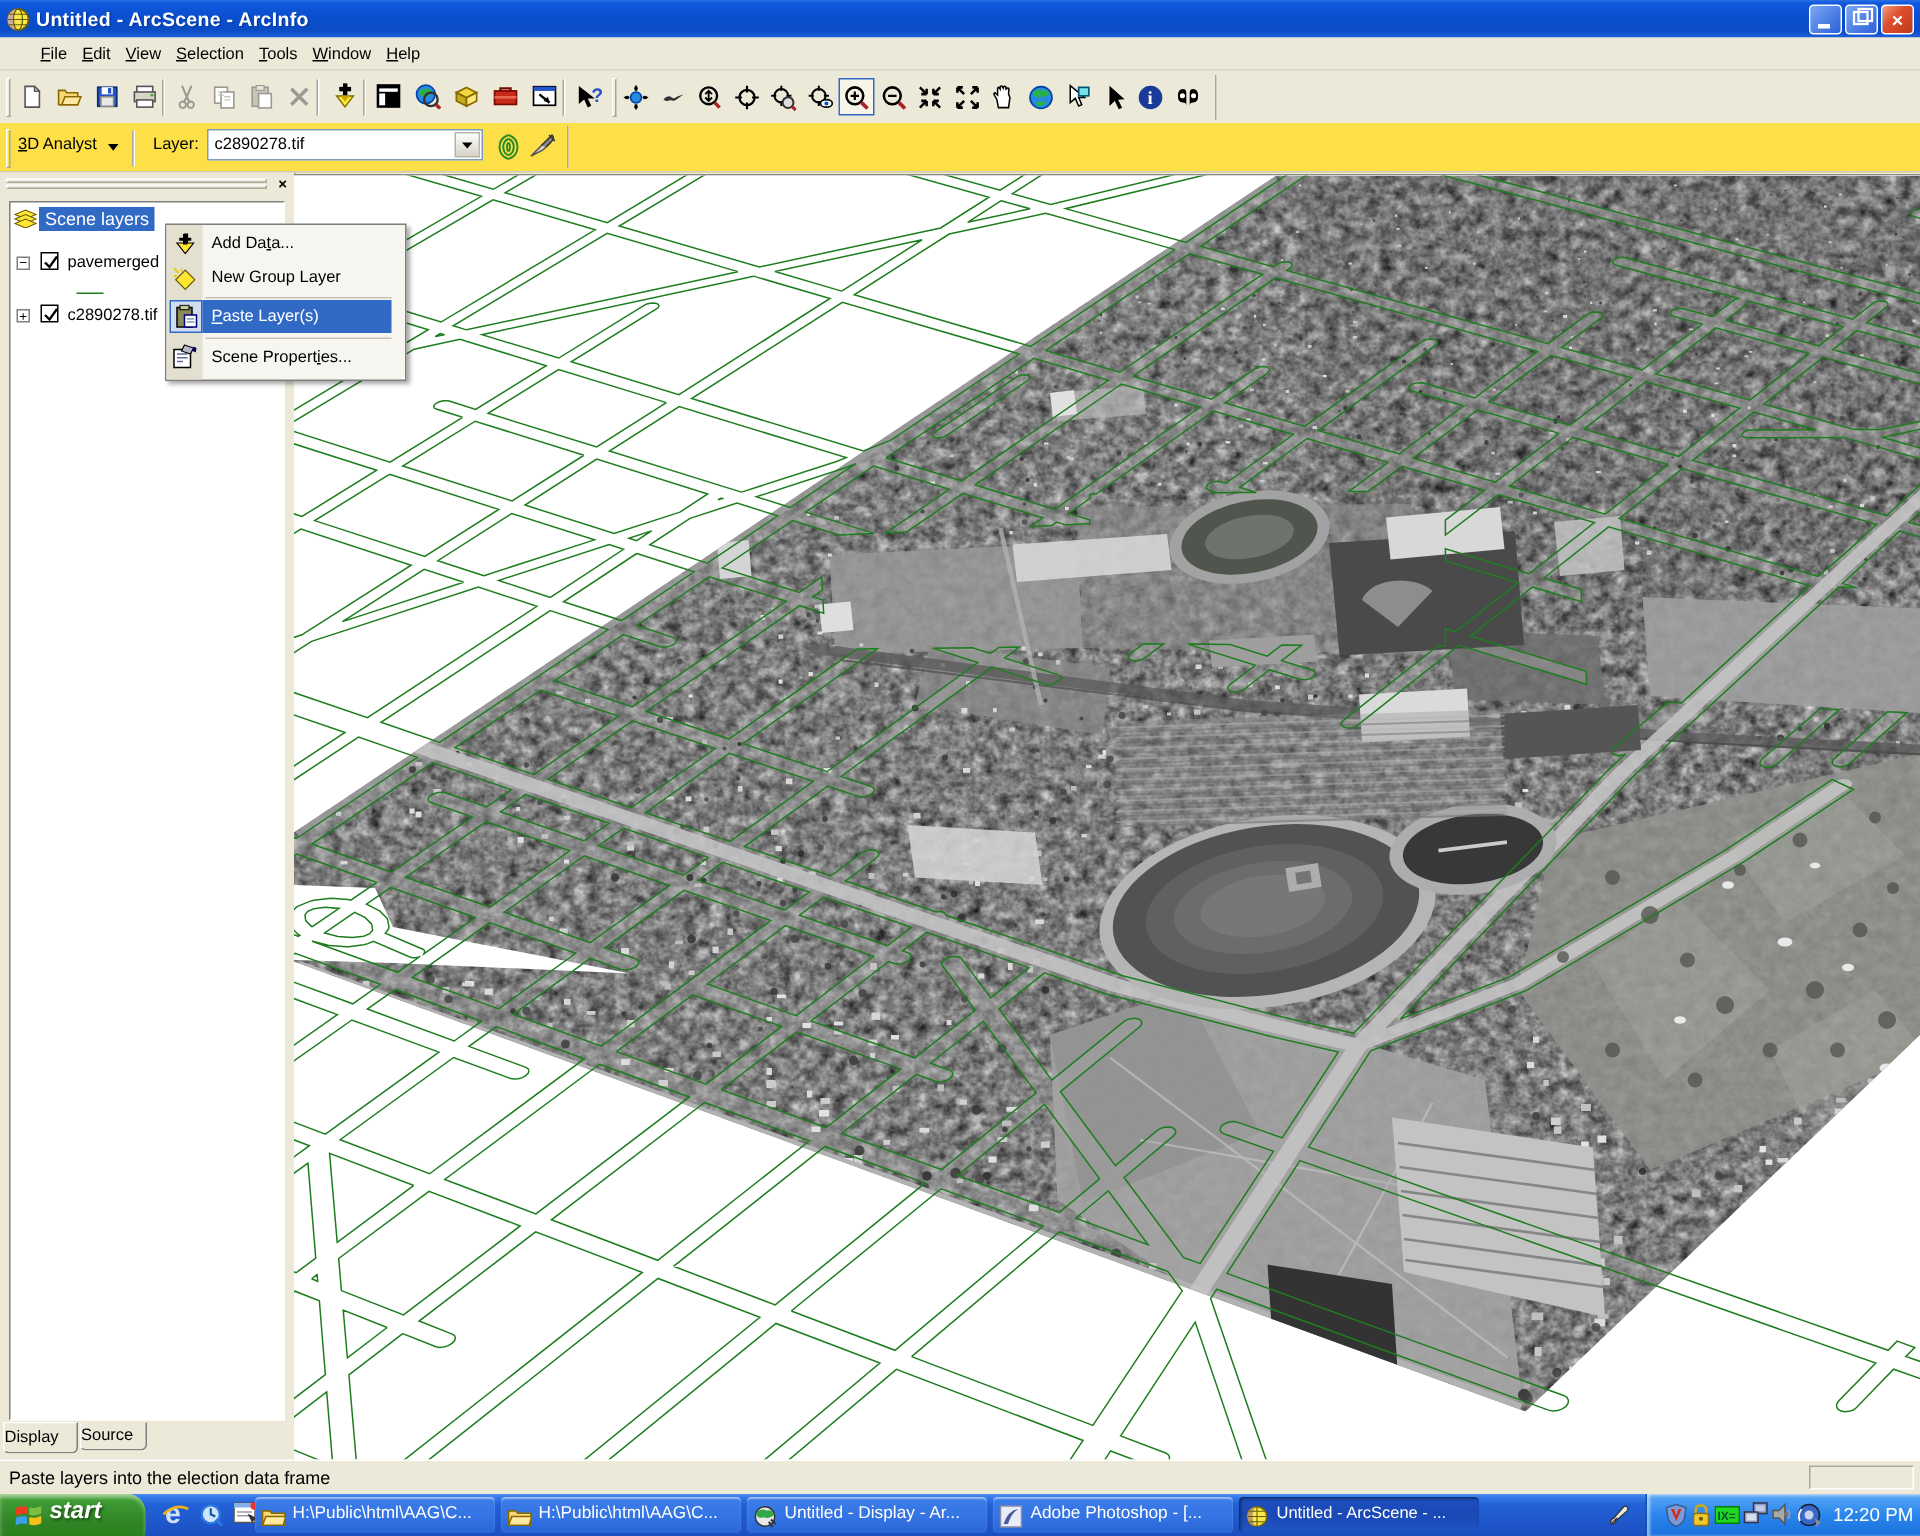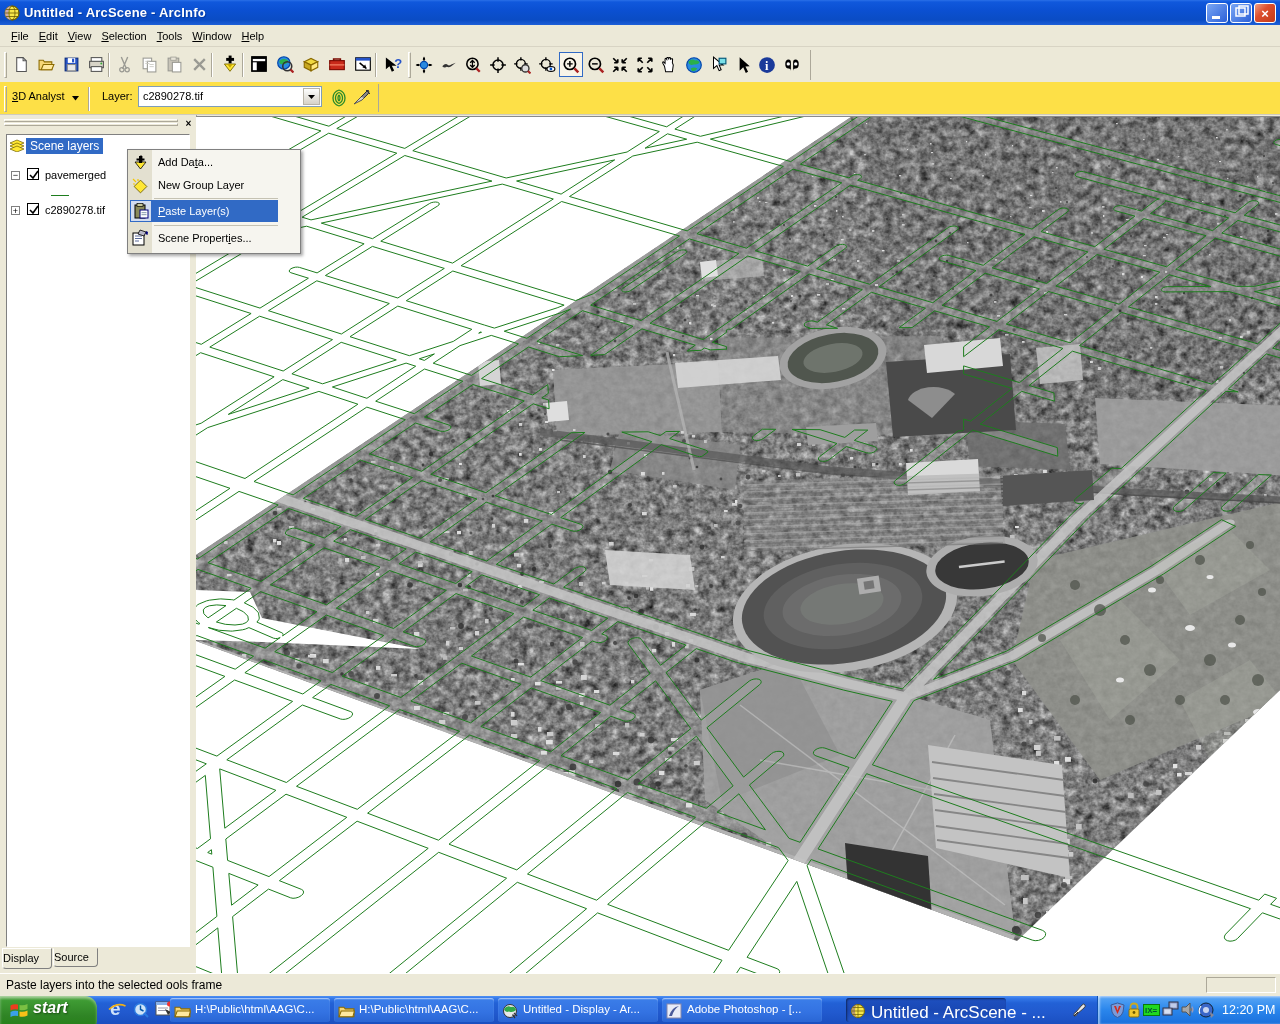--- a/index.html
+++ b/index.html
@@ -4,21 +4,21 @@
 body{width:1280px;height:1024px;font-family:"Liberation Sans",sans-serif;overflow:hidden;position:relative;background:#ece9d8}
 .titlebar{position:absolute;left:0;top:0;width:1280px;height:25px;background:linear-gradient(to bottom,#2a70e8 0%,#1058dc 8%,#0b50d2 40%,#0a4cc4 80%,#1d5fd8 100%);color:#fff;display:flex;align-items:center}
 .tb-ico{width:16px;height:16px;margin:0 4px 0 4px}
 .tb-txt{font-weight:bold;font-size:13px;letter-spacing:0.2px;text-shadow:1px 1px 1px #0338a0}
 .winbtns{position:absolute;right:4px;top:3px;display:flex;gap:2px}
 .wb{width:22px;height:20px;border-radius:3px;border:1px solid #fff;color:#fff;font-size:11px;font-weight:bold;display:flex;align-items:center;justify-content:center}
 .wb.min,.wb.max{background:linear-gradient(135deg,#7aa7f4,#2c60d8)}
 .wb.close{background:linear-gradient(135deg,#f0a086,#dd4f2e 40%,#c23a18)}
 .menubar{position:absolute;left:0;top:25px;width:1280px;height:22px;background:#ece9d8;border-bottom:1px solid #d8d4c4;font-size:11px;display:flex;align-items:center;color:#000}
 .menubar span{padding:3px 5px}
-.menubar span:first-child{margin-left:6px}
+.menubar span:first-child{margin-left:22px}
 .toolbar1{position:absolute;left:0;top:48px;width:1280px;height:34px;background:#ece9d8}
 .toolbar2{position:absolute;left:0;top:82px;width:1280px;height:33px;background:#fde047;border-bottom:1px solid #cfcbbc}
 .statusbar{position:absolute;left:0;top:973px;width:1280px;height:23px;background:#ece9d8;font-size:12px;color:#000;border-top:1px solid #fff}
 .statusbar .msg{position:absolute;left:6px;top:4px}
 .statusbar .cell{position:absolute;right:4px;top:3px;width:70px;height:16px;border:1px solid #aca899;border-bottom-color:#fff;border-right-color:#fff}
 .taskbar{position:absolute;left:0;top:996px;width:1280px;height:28px;background:linear-gradient(to bottom,#4f91f4 0%,#3377e8 9%,#2261d6 25%,#2159ce 60%,#1a4fc0 100%)}
 .panel{position:absolute;left:0;top:115px;width:197px;height:858px;background:#ece9d8;border-right:1px solid #aca899}
 </style></head><body>
 
 <div class="titlebar">
@@ -954,21 +954,21 @@
    <circle cx="1262" cy="592" r="4"></circle>
   </g>
 
   <polygon points="196,590 250,592 262,618 420,649 262,642 196,640" fill="#ffffff"></polygon>
  </g>
 </g>
 <path d="M217.0 191.2 L320.9 130.9 L249.5 110.0 L273.5 110.0 L328.9 126.2 L356.8 110.0 L368.6 110.0 L336.8 128.5 L404.8 148.4 L468.9 110.0 L480.7 110.0 L412.8 150.7 L506.2 178.0 L627.1 152.0 L659.3 131.5 L582.6 110.0 L606.6 110.0 L666.7 126.8 L693.1 110.0 L704.8 110.0 L674.9 129.1 L700.4 136.3 L809.4 110.0 L826.8 110.0 L826.7 110.2 L825.3 111.1 L823.4 111.8 L710.4 139.1 L790.7 161.6 L867.6 110.0 L880.9 110.0 L800.3 164.2 L849.0 177.9 L851.6 176.1 L853.3 175.2 L855.4 174.7 L857.6 174.6 L859.5 174.8 L860.9 175.5 L861.5 176.4 L861.3 177.4 L860.2 178.5 L857.6 180.3 L1032.0 229.1 L1058.3 209.6 L1060.0 208.7 L1062.0 208.1 L1064.2 208.0 L1066.2 208.3 L1067.6 208.9 L1068.3 209.9 L1068.2 211.0 L1067.2 212.0 L1040.9 231.6 L1094.8 246.7 L1134.9 216.1 L1115.9 210.9 L1114.4 210.2 L1113.7 209.3 L1113.8 208.2 L1114.7 207.1 L1116.4 206.3 L1118.4 205.7 L1120.6 205.6 L1122.6 205.9 L1141.5 211.1 L1155.4 200.5 L1157.0 199.6 L1159.0 199.0 L1159.4 199.0 L1077.2 176.7 L1075.8 176.0 L1075.1 175.1 L1075.2 174.0 L1076.1 173.0 L1077.7 172.2 L1079.8 171.6 L1081.9 171.5 L1083.8 171.8 L1235.1 212.8 L1248.6 202.2 L1250.1 201.4 L1252.2 200.8 L1254.3 200.7 L1256.3 200.9 L1257.8 201.6 L1258.6 202.5 L1258.5 203.6 L1257.7 204.7 L1244.2 215.3 L1290.0 227.7 L1290.0 234.6 L1237.8 220.4 L1221.8 233.1 L1290.0 251.8 L1290.0 258.8 L1215.3 238.2 L1175.8 269.4 L1236.4 286.4 L1254.7 286.3 L1290.0 278.8 L1290.0 284.1 L1256.2 291.3 L1254.6 291.5 L1290.0 301.4 L1290.0 308.7 L1229.2 291.6 L1165.6 291.9 L1163.7 291.7 L1162.3 291.1 L1161.5 290.3 L1161.4 289.3 L1162.1 288.3 L1163.5 287.5 L1165.2 286.9 L1167.2 286.7 L1210.9 286.5 L1169.1 274.7 L1128.4 306.9 L1257.6 343.8 L1290.0 314.2 L1290.0 332.2 L1272.7 348.2 L1290.0 353.1 L1290.0 360.7 L1266.4 353.9 L1228.3 389.0 L1238.2 391.9 L1225.8 391.4 L1089.0 517.4 L933.5 679.4 L1006.7 651.1 L1150.0 566.9 L1221.5 519.7 L1235.6 526.3 L1163.8 573.8 L1163.3 574.1 L1018.8 659.6 L1016.6 660.7 L913.8 700.6 L872.4 764.8 L1258.8 900.2 L1264.7 894.1 L1276.5 898.3 L1270.6 904.3 L1290.0 911.1 L1290.0 922.6 L1262.4 912.8 L1237.5 938.5 L1235.5 940.0 L1232.8 940.9 L1230.0 941.2 L1227.4 940.7 L1225.4 939.6 L1224.4 937.9 L1224.5 936.1 L1225.6 934.2 L1250.5 908.7 L866.6 773.7 L818.0 848.9 L1042.4 930.3 L1044.6 931.6 L1045.6 933.4 L1045.4 935.5 L1044.0 937.6 L1041.5 939.3 L1038.5 940.4 L1035.2 940.7 L1032.3 940.1 L811.2 859.5 L808.5 863.6 L808.5 863.6 L807.1 865.7 L849.9 990.0 L833.6 990.0 L796.8 881.4 L747.1 957.3 L777.1 968.7 L778.9 969.8 L779.7 971.5 L779.4 973.4 L777.9 975.3 L775.6 976.8 L772.8 977.8 L769.8 978.0 L767.3 977.5 L740.4 967.3 L725.6 990.0 L702.3 990.0 L722.0 960.3 L597.6 912.9 L506.0 990.0 L489.7 990.0 L586.6 908.7 L517.3 882.3 L385.3 990.0 L369.0 990.0 L506.6 878.2 L438.7 852.3 L264.6 990.0 L219.8 990.0 L180.0 973.7 L180.0 960.1 L221.9 977.2 L217.8 927.9 L180.0 956.9 L180.0 944.6 L216.9 916.4 L212.9 867.2 L196.6 860.8 L180.0 873.1 L180.0 861.5 L186.4 856.7 L180.0 854.2 L180.0 841.7 L197.4 848.5 L210.5 838.8 L205.3 775.4 L180.0 793.8 L180.0 782.8 L206.3 763.8 L180.0 753.8 L180.0 742.1 L216.9 756.1 L292.6 701.4 L234.6 680.0 L180.0 718.6 L180.0 708.1 L224.9 676.4 L180.0 659.9 L180.0 648.9 L235.2 669.2 L253.6 656.2 L196.8 635.5 L180.0 647.1 L180.0 637.1 L187.4 632.1 L180.0 629.4 L180.0 617.3 L198.9 624.2 L199.9 623.5 L199.0 623.0 L198.4 622.6 L193.5 617.6 L193.1 616.8 L192.4 611.7 L192.9 610.1 L196.5 605.8 L197.6 604.8 L199.2 603.9 L206.5 600.9 L209.3 600.2 L219.2 599.0 L220.8 598.9 L231.8 599.7 L232.8 599.8 L233.9 600.1 L251.2 588.3 L198.0 569.4 L180.0 581.5 L180.0 570.7 L187.5 565.7 L180.0 563.0 L180.0 552.8 L197.5 559.0 L278.2 504.9 L239.0 491.4 L180.0 530.4 L180.0 521.2 L230.0 488.3 L180.0 471.2 L180.0 456.3 L245.0 478.5 L357.9 404.2 L318.9 391.4 L207.7 427.6 L180.0 445.3 L180.0 436.7 L180.3 436.5 L180.0 436.6 L180.0 430.1 L201.2 423.2 L274.1 376.8 L200.6 352.7 L180.0 365.5 L180.0 357.4 L192.1 350.0 L180.0 346.0 L180.0 337.4 L201.3 344.3 L251.1 313.5 L180.0 290.8 L180.0 282.6 L180.4 282.7 L256.8 236.9 L196.5 249.9 L196.5 249.9 L180.0 253.4 L180.0 248.0 L195.4 244.7 L270.9 228.5 L285.5 219.8 L216.5 198.6 L180.0 219.9 L180.0 212.8 L208.5 196.2 L180.0 187.5 L180.0 179.9 L217.0 191.2 M1206.1 235.7 L1143.9 218.6 L1103.9 249.3 L1166.6 266.8 L1206.1 235.7 M1055.8 286.1 L1119.1 304.2 L1159.8 272.1 L1097.1 254.5 L1055.8 286.1 M992.2 267.9 L1046.6 283.5 L1087.9 251.9 L1034.0 236.8 L992.2 267.9 M755.3 250.8 L807.7 266.1 L836.4 245.9 L838.1 245.0 L840.3 244.5 L842.5 244.3 L844.5 244.6 L845.9 245.3 L846.5 246.3 L846.3 247.4 L845.2 248.5 L816.6 268.7 L869.8 284.3 L948.2 227.6 L949.9 226.7 L952.0 226.2 L954.2 226.0 L956.2 226.3 L957.6 227.0 L958.3 227.9 L958.1 229.0 L957.1 230.1 L878.8 286.9 L932.8 302.7 L976.0 270.6 L941.3 260.7 L939.9 260.0 L939.2 259.0 L939.4 257.9 L940.4 256.8 L942.1 255.9 L944.3 255.3 L946.5 255.1 L948.5 255.4 L983.2 265.3 L1025.0 234.3 L850.4 185.2 L755.3 250.8 M696.9 233.7 L746.5 248.2 L841.8 182.8 L793.0 169.1 L696.9 233.7 M1039.5 288.9 L985.1 273.2 L942.0 305.4 L996.9 321.4 L1039.5 288.9 M1112.1 309.7 L1048.7 291.5 L1006.2 324.1 L1070.1 342.8 L1112.1 309.7 M1229.0 369.9 L1251.2 349.6 L1121.5 312.4 L1079.5 345.6 L1211.9 384.2 L1229.0 369.9 M1029.1 385.5 L1053.9 392.9 L1054.4 401.1 L1021.7 391.3 L980.2 424.1 L1057.3 447.6 L1057.8 456.2 L972.6 430.1 L905.3 483.3 L903.4 484.4 L901.1 485.1 L898.6 485.3 L896.5 484.9 L894.9 484.1 L894.2 482.9 L894.4 481.6 L895.6 480.2 L958.3 430.8 L961.6 430.9 L961.8 430.9 L962.0 430.9 L962.1 430.8 L962.3 430.8 L962.4 430.8 L962.6 430.7 L962.7 430.7 L962.9 430.6 L963.0 430.6 L963.1 430.5 L963.2 430.4 L963.3 430.3 L963.4 430.2 L963.5 430.2 L963.5 430.1 L963.6 430.0 L963.6 429.9 L963.6 429.8 L963.6 426.7 L963.6 419.0 L970.6 421.1 L1012.1 388.4 L963.6 373.9 L963.6 365.9 L1019.5 382.6 L1062.9 348.4 L998.9 329.7 L963.6 356.7 L963.6 346.8 L989.6 326.9 L934.6 310.8 L912.1 327.6 L899.1 327.7 L925.5 308.2 L871.4 292.3 L826.4 324.9 L837.6 328.3 L821.6 328.4 L821.6 328.4 L808.6 328.5 L809.6 327.8 L806.2 326.8 L804.8 326.0 L804.2 325.0 L804.4 323.8 L805.6 322.6 L807.4 321.7 L809.6 321.1 L811.9 320.9 L813.9 321.2 L817.3 322.2 L862.3 289.6 L809.0 274.0 L731.0 329.2 L728.4 329.2 L728.2 329.2 L728.1 329.2 L727.9 329.2 L727.8 329.3 L727.6 329.3 L727.5 329.3 L727.4 329.4 L727.2 329.4 L727.1 329.5 L727.0 329.5 L726.9 329.6 L726.8 329.7 L726.7 329.8 L726.6 329.8 L726.6 329.9 L726.5 330.0 L726.5 330.1 L726.4 330.1 L726.4 330.2 L726.4 332.4 L712.4 342.3 L726.4 346.6 L726.4 349.5 L726.4 349.4 L726.3 349.4 L726.2 349.3 L726.1 349.3 L726.0 349.2 L725.9 349.2 L725.7 349.2 L725.6 349.2 L725.4 349.2 L725.3 349.2 L710.4 349.9 L704.4 348.0 L701.2 350.3 L687.3 350.9 L695.3 345.2 L641.9 328.9 L604.5 354.6 L590.6 355.3 L633.0 326.2 L582.5 310.7 L536.9 341.4 L582.6 355.6 L559.4 356.7 L528.5 347.0 L481.5 378.6 L532.8 395.0 L547.8 384.6 L548.3 393.4 L541.8 397.9 L548.6 400.0 L549.1 408.8 L533.2 403.8 L430.8 474.3 L485.9 492.7 L571.2 432.7 L584.8 432.5 L495.2 495.8 L551.3 514.5 L651.9 441.7 L621.8 432.1 L648.2 431.8 L660.3 435.6 L666.0 431.6 L679.6 431.4 L669.7 438.6 L705.8 450.1 L707.3 450.9 L707.9 452.0 L701.9 456.4 L699.5 456.6 L697.4 456.3 L661.3 444.7 L560.7 517.6 L580.8 524.3 L582.3 525.2 L582.9 526.4 L582.5 527.8 L581.2 529.1 L579.1 530.3 L576.6 531.0 L574.1 531.2 L571.9 530.8 L551.8 524.1 L496.3 564.4 L553.8 584.0 L574.4 568.7 L576.5 567.6 L579.0 566.9 L581.6 566.7 L583.8 567.0 L585.3 567.9 L585.9 569.2 L585.5 570.6 L584.1 572.0 L563.6 587.3 L623.5 607.8 L623.6 607.8 L626.2 607.6 L628.4 608.0 L630.0 608.9 L630.6 610.2 L630.6 610.2 L749.1 650.7 L855.0 678.0 L902.4 688.9 L1072.2 513.4 L1072.5 513.1 L1083.7 502.8 L1081.6 503.4 L1079.2 503.6 L1076.9 503.2 L1075.3 502.4 L1074.5 501.2 L1074.6 499.8 L1075.7 498.5 L1111.9 468.2 L1121.1 468.6 L1206.4 390.6 L1204.5 390.5 L1205.0 390.1 L1072.4 351.2 L1029.1 385.5 M650.0 323.3 L703.3 339.6 L800.2 271.4 L747.7 256.0 L650.0 323.3 M590.7 305.2 L641.1 320.6 L738.9 253.5 L689.3 238.9 L590.7 305.2 M420.8 538.5 L476.9 499.0 L421.7 480.6 L365.2 519.5 L420.8 538.5 M486.7 561.1 L542.3 520.9 L486.2 502.2 L430.2 541.8 L486.7 561.1 M843.0 689.9 L736.3 662.3 L735.5 662.0 L696.3 648.6 L666.0 672.6 L701.2 720.1 L749.2 681.1 L751.3 679.9 L753.9 679.1 L756.5 678.9 L758.9 679.3 L760.5 680.2 L761.2 681.6 L760.9 683.2 L759.6 684.7 L706.9 727.7 L743.6 777.1 L771.5 753.6 L773.6 752.3 L776.3 751.5 L779.0 751.3 L781.4 751.7 L783.1 752.7 L783.8 754.1 L783.5 755.8 L782.1 757.4 L749.4 785.0 L789.1 838.4 L800.1 842.3 L849.0 767.5 L815.9 755.8 L814.2 754.8 L813.4 753.4 L813.7 751.7 L815.0 750.1 L817.2 748.8 L819.8 747.9 L822.5 747.7 L824.9 748.1 L854.8 758.6 L892.2 701.3 L843.3 690.0 L843.0 689.9 M632.9 713.3 L634.5 714.3 L635.2 715.7 L634.8 717.3 L633.4 718.9 L631.2 720.2 L628.5 721.0 L625.8 721.2 L623.5 720.8 L610.8 716.2 L561.0 755.6 L627.7 779.8 L690.8 728.6 L655.6 680.8 L620.2 708.8 L632.9 713.3 M733.1 785.9 L696.4 736.2 L638.3 783.6 L706.3 808.3 L733.1 785.9 M738.9 793.8 L717.1 812.2 L765.4 829.8 L738.9 793.8 M607.7 904.4 L728.6 950.3 L787.8 861.1 L788.1 860.6 L778.5 847.6 L706.3 821.3 L607.7 904.4 M527.5 874.0 L596.7 900.2 L695.5 817.3 L627.4 792.5 L527.5 874.0 M449.0 844.2 L516.8 869.9 L616.8 788.6 L550.0 764.3 L449.0 844.2 M268.5 889.1 L232.6 916.6 L238.4 984.0 L249.9 988.7 L428.2 848.3 L357.1 821.2 L279.4 880.7 L301.5 889.4 L303.1 890.5 L303.6 892.1 L303.0 893.9 L301.3 895.6 L298.8 897.1 L295.9 898.0 L293.0 898.3 L290.6 897.8 L268.5 889.1 M258.1 885.0 L228.8 873.4 L231.6 905.2 L258.1 885.0 M225.0 193.7 L294.0 214.7 L396.8 153.2 L328.7 133.2 L225.0 193.7 M491.9 181.1 L404.8 155.5 L302.1 217.2 L311.0 219.9 L491.9 181.1 M293.6 222.3 L290.1 224.4 L296.3 223.1 L293.6 222.3 M308.4 278.2 L290.8 272.7 L289.6 272.0 L289.2 271.0 L289.7 269.8 L291.0 268.7 L293.0 267.8 L295.3 267.2 L297.6 267.1 L299.5 267.4 L317.1 272.9 L364.1 243.8 L306.6 226.2 L276.1 232.8 L188.7 285.3 L260.0 308.1 L308.4 278.2 M433.5 202.2 L435.7 202.0 L437.6 202.3 L438.8 202.9 L439.3 203.9 L438.9 205.0 L437.6 206.0 L380.8 241.2 L452.6 263.1 L553.3 199.0 L502.3 184.1 L321.3 223.1 L372.5 238.7 L429.4 203.6 L431.2 202.7 L433.5 202.2 M444.3 268.4 L372.4 246.4 L325.4 275.5 L397.8 298.0 L444.3 268.4 M389.3 303.5 L316.8 280.8 L268.5 310.7 L341.4 334.0 L389.3 303.5 M561.1 194.1 L614.7 159.9 L516.6 181.0 L561.1 194.1 M667.5 133.8 L645.1 148.2 L686.7 139.2 L667.5 133.8 M783.4 166.4 L697.2 142.2 L632.8 156.0 L569.5 196.5 L687.2 230.9 L783.4 166.4 M593.7 293.6 L679.5 236.0 L561.6 201.5 L461.1 265.7 L575.6 300.6 L593.7 293.6 M494.4 328.1 L557.2 307.8 L564.1 305.1 L452.8 271.0 L406.3 300.7 L484.6 325.1 L494.4 328.1 M453.3 341.4 L471.8 329.3 L397.8 306.1 L350.0 336.7 L409.4 355.7 L453.3 341.4 M480.5 332.0 L478.7 333.2 L481.5 332.3 L480.5 332.0 M449.1 425.1 L450.5 425.9 L451.0 427.0 L450.5 428.3 L449.2 429.6 L447.1 430.6 L444.7 431.3 L442.3 431.4 L440.2 431.1 L415.5 423.0 L369.3 454.1 L370.7 454.3 L421.6 471.3 L524.2 400.9 L472.9 384.5 L424.4 417.0 L449.1 425.1 M355.9 516.4 L412.5 477.5 L361.6 460.5 L360.6 460.0 L303.4 498.4 L355.9 516.4 M605.3 635.2 L606.9 636.1 L607.5 637.5 L607.1 639.0 L605.7 640.5 L603.6 641.7 L601.0 642.5 L598.4 642.7 L596.1 642.3 L592.4 641.0 L540.7 680.6 L609.9 705.2 L650.2 673.5 L628.5 644.0 L628.0 642.6 L628.7 641.0 L630.2 639.6 L632.5 638.4 L635.1 637.8 L637.7 637.7 L639.8 638.2 L641.2 639.3 L660.5 665.3 L686.2 645.1 L617.8 621.6 L601.7 633.9 L605.3 635.2 M591.7 630.5 L607.8 618.2 L549.2 598.0 L532.9 610.2 L591.7 630.5 M530.7 677.1 L582.5 637.5 L523.6 617.1 L471.4 656.0 L530.7 677.1 M523.2 606.8 L539.5 594.7 L481.8 574.9 L465.4 586.8 L523.2 606.8 M423.7 639.2 L425.2 640.1 L425.8 641.4 L425.3 643.0 L423.8 644.4 L421.6 645.7 L418.9 646.4 L416.3 646.7 L414.1 646.3 L393.5 638.9 L342.2 676.2 L400.9 697.5 L456.7 656.1 L513.8 613.7 L456.0 593.6 L403.2 631.9 L423.7 639.2 M455.8 583.5 L472.2 571.6 L415.6 552.1 L399.0 563.8 L455.8 583.5 M393.5 628.5 L446.4 590.3 L389.5 570.5 L336.2 608.2 L393.5 628.5 M389.5 560.6 L406.1 548.9 L350.4 529.7 L333.7 541.2 L389.5 560.6 M326.7 604.8 L380.0 567.2 L324.1 547.8 L270.4 584.8 L326.7 604.8 M261.0 581.5 L314.8 544.6 L287.2 535.0 L285.8 534.2 L285.4 532.9 L285.9 531.5 L287.4 530.2 L289.6 529.0 L292.2 528.3 L294.7 528.1 L296.8 528.5 L324.4 538.0 L341.1 526.5 L288.5 508.4 L207.9 562.7 L261.0 581.5 M332.4 672.6 L383.8 635.5 L326.4 615.1 L274.7 651.7 L332.4 672.6 M252.4 606.9 L253.1 607.3 L258.0 612.2 L258.5 613.1 L259.3 618.1 L258.8 619.7 L256.9 622.1 L281.9 632.8 L282.9 633.6 L283.1 634.7 L282.6 635.9 L282.6 635.9 L316.9 611.7 L260.5 591.6 L244.3 602.8 L252.4 606.9 M263.3 659.7 L244.9 672.7 L302.8 694.0 L321.1 680.8 L263.3 659.7 M352.6 713.9 L352.1 715.6 L350.5 717.1 L348.2 718.4 L345.5 719.2 L342.8 719.4 L340.5 719.0 L302.4 705.0 L226.8 759.8 L286.4 782.5 L389.7 705.8 L330.9 684.4 L312.6 697.6 L350.6 711.6 L352.1 712.5 L352.6 713.9 M399.7 709.5 L296.5 786.3 L357.3 809.3 L459.6 731.3 L399.7 709.5 M469.7 735.0 L367.6 813.2 L438.5 840.2 L539.7 760.5 L469.7 735.0 M227.6 860.4 L269.0 876.6 L346.8 817.3 L286.0 794.2 L225.8 839.0 L227.6 860.4 M275.9 790.3 L219.7 768.9 L224.8 828.2 L275.9 790.3 M207.7 852.5 L211.8 854.2 L211.4 849.7 L207.7 852.5 M259.6 316.2 L209.8 347.1 L283.2 371.0 L332.5 339.6 L259.6 316.2 M309.1 388.2 L282.8 379.6 L228.3 414.4 L309.1 388.2 M322.6 383.8 L396.3 359.9 L341.2 342.3 L291.9 373.8 L322.6 383.8 M526.9 338.3 L570.5 309.1 L562.2 312.3 L561.6 312.5 L504.2 331.2 L526.9 338.3 M471.5 375.4 L518.5 343.9 L491.3 335.4 L460.0 345.6 L433.2 363.2 L471.5 375.4 M424.5 369.0 L375.7 401.2 L414.3 413.7 L462.8 381.2 L424.5 369.0 M366.8 407.1 L254.0 481.5 L293.1 494.9 L405.4 419.7 L366.8 407.1 M366.9 398.3 L415.7 366.2 L406.1 363.1 L332.4 387.0 L366.9 398.3 M434.4 353.9 L419.3 358.8 L424.4 360.4 L434.4 353.9 M275.3 638.5 L273.6 638.2 L248.9 627.6 L245.3 629.1 L242.5 629.8 L232.5 631.1 L230.8 631.1 L219.8 630.3 L218.7 630.2 L208.4 627.5 L208.4 627.6 L265.1 648.2 L280.2 637.5 L279.4 637.9 L277.3 638.5 L275.3 638.5 M410.9 701.1 L470.7 722.8 L521.1 684.3 L461.7 663.2 L410.9 701.1 M480.8 726.5 L550.7 751.8 L600.5 712.6 L531.2 687.9 L480.8 726.5 M208.0 617.9 L226.0 605.6 L216.7 604.9 L209.2 605.8 L205.2 607.5 L203.3 609.9 L203.8 613.7 L208.0 617.9 M247.8 616.1 L243.5 611.8 L236.4 608.3 L216.4 622.0 L225.3 624.3 L235.0 625.0 L242.5 624.1 L246.5 622.4 L248.4 620.0 L247.8 616.1 M1150.5 213.5 L1212.6 230.6 L1228.7 217.9 L1165.3 200.6 L1165.4 200.8 L1165.3 201.9 L1164.4 202.9 L1150.5 213.5 M1290.0 198.4 L1290.0 205.1 L936.5 110.0 L960.5 110.0 L1290.0 198.4 M1276.1 144.5 L1274.7 143.8 L1273.9 143.0 L1273.9 141.9 L1274.8 140.9 L1276.3 140.1 L1278.2 139.6 L1280.3 139.5 L1282.3 139.7 L1290.0 141.7 L1290.0 148.1 L1276.1 144.5 M1289.9 508.1 L1287.6 507.8 L1285.9 506.9 L1285.0 505.7 L1285.0 504.3 L1286.0 503.0 L1290.0 499.4 L1290.0 508.1 L1289.9 508.1 M629.1 291.3 L627.1 291.8 L625.2 292.0 L623.4 291.7 L622.2 291.1 L621.8 290.2 L622.1 289.2 L623.1 288.2 L677.9 251.3 L679.4 250.5 L681.4 250.0 L683.3 249.9 L685.0 250.1 L686.2 250.7 L686.7 251.6 L686.4 252.6 L685.4 253.5 L630.7 290.5 L629.1 291.3 M753.8 435.6 L762.4 429.2 L775.7 429.3 L763.2 438.6 L761.3 439.6 L759.0 440.3 L756.6 440.4 L754.4 440.1 L752.9 439.3 L752.3 438.2 L752.6 436.9 L753.8 435.6 M819.9 456.4 L836.9 443.5 L792.0 429.4 L820.1 429.7 L844.8 437.4 L854.6 430.0 L867.8 430.1 L854.4 440.4 L874.6 446.7 L876.1 447.5 L876.8 448.6 L876.6 449.9 L875.4 451.2 L873.6 452.3 L871.2 453.0 L868.8 453.1 L866.7 452.8 L846.4 446.5 L829.5 459.4 L827.6 460.5 L825.2 461.2 L822.8 461.3 L820.7 461.0 L819.1 460.2 L818.4 459.0 L818.7 457.7 L819.9 456.4 M1174.4 506.3 L1213.2 472.6 L1226.2 473.1 L1184.6 509.4 L1182.8 510.5 L1180.5 511.3 L1178.0 511.4 L1175.8 511.1 L1174.1 510.2 L1173.3 509.0 L1173.4 507.6 L1174.4 506.3 M1222.6 506.1 L1258.3 474.5 L1271.3 475.1 L1232.9 509.2 L1231.1 510.3 L1228.8 511.0 L1226.4 511.2 L1224.1 510.8 L1222.4 510.0 L1221.6 508.8 L1221.6 507.4 L1222.6 506.1" fill="none" stroke="#1e7d1e" stroke-width="1"></path>
 </g>
 </svg>
 
-<div style="position:absolute;left:127px;top:149px;width:174px;height:105px;background:#f6f5ef;border:1px solid #808080;box-shadow:2px 2px 3px rgba(0,0,0,0.35);z-index:10;font-size:11px">
+<div style="position:absolute;left:110px;top:149px;width:161px;height:105px;background:#f6f5ef;border:1px solid #808080;box-shadow:2px 2px 3px rgba(0,0,0,0.35);z-index:10;font-size:11px">
   <div style="position:absolute;left:0;top:0;width:24px;height:103px;background:#e3e0d0"></div>
   <div style="position:absolute;left:5px;top:5px"><svg width="15" height="15" viewBox="0 0 15 15">
         <polygon points="2,7 7,7 7,1 9,1 9,7 13,7 7.5,14" fill="#ffe733" stroke="#000" stroke-width="0.8"></polygon>
         <rect x="6" y="1" width="3" height="7" fill="#000"></rect>
         <rect x="3.5" y="3.5" width="8" height="2" fill="#000"></rect>
       </svg></div>
   <div style="position:absolute;left:30px;top:6px">Add Da<u>t</u>a...</div>
   <div style="position:absolute;left:4px;top:28px"><svg width="16" height="16" viewBox="0 0 16 16">
         <rect x="4" y="4" width="9" height="9" transform="rotate(45 8.5 8.5)" fill="#ffe733" stroke="#6a5a00" stroke-width="0.8"></rect>
         <path d="M1 1 L4 4 M6 1 L6 3 M1 6 L3 6" stroke="#f4c800" stroke-width="1.2"></path>
@@ -988,21 +988,21 @@
   <div style="position:absolute;left:4px;top:79px"><svg width="17" height="17" viewBox="0 0 17 17">
         <rect x="1" y="4" width="11" height="12" fill="#fff" stroke="#000"></rect>
         <path d="M3 7 L10 7 M3 9.5 L10 9.5 M3 12 L7 12" stroke="#5a6a9a" stroke-width="1"></path>
         <path d="M8 1 L14 3 L12 7 L6 5 Z" fill="#b8b8c8" stroke="#000" stroke-width="0.8"></path>
         <path d="M14 2 L16 3 L15.5 6 L13.5 5Z" fill="#00007a"></path>
       </svg></div>
   <div style="position:absolute;left:30px;top:82px">Scene Propert<u>i</u>es...</div>
 </div>
 
 <div class="statusbar">
-    <div class="msg">Paste layers into the selected ools frame</div>
+    <div class="msg">Paste layers into the election data frame</div>
     <div class="cell"></div>
   </div>
 
 <div class="taskbar">
     <div style="position:absolute;left:0;top:0;width:97px;height:36px;border-radius:0 12px 12px 0;background:linear-gradient(to bottom,#7eba6c 0%,#3f9c34 12%,#2f8425 55%,#268018 85%,#1e6e12 100%);box-shadow:inset 0 2px 3px rgba(255,255,255,0.4)">
       <svg style="position:absolute;left:9px;top:5px" width="20" height="18" viewBox="0 0 20 18">
         <path d="M1.5 4.5 Q5 2.5 9 3.6 L9 8.6 Q5 7.5 1.5 9.5 Z" fill="#ee3c1e"></path>
         <path d="M10.5 3.9 Q14.5 5 18.5 3 L18.5 8 Q14.5 10 10.5 8.9 Z" fill="#7bc043"></path>
         <path d="M1.5 11 Q5 9 9 10.1 L9 15.1 Q5 14 1.5 16 Z" fill="#3aa0e8"></path>
         <path d="M10.5 10.4 Q14.5 11.5 18.5 9.5 L18.5 14.5 Q14.5 16.5 10.5 15.4 Z" fill="#f8c018"></path>
@@ -1047,21 +1047,21 @@
       </svg>
       <span style="position:absolute;left:25px;top:5px;white-space:nowrap">Untitled - Display - Ar...</span>
     </div>
     <div style="position:absolute;left:662px;top:2px;width:160px;height:24px;border-radius:3px;background:linear-gradient(to bottom,#6aa0f4 0%,#3a7ce8 10%,#3372e2 60%,#2a66d4 100%);box-shadow:inset 0 1px 1px rgba(255,255,255,0.45);color:#fff;font-size:11.5px">
       <svg style="position:absolute;left:4px;top:5px" width="16" height="16" viewBox="0 0 16 16">
         <rect x="1" y="1" width="14" height="14" fill="#e8ecf8" stroke="#88a"></rect>
         <path d="M3 13 Q6 4 13 3 Q8 6 6 13 Z" fill="#4a5a9a"></path>
       </svg>
       <span style="position:absolute;left:25px;top:5px;white-space:nowrap">Adobe Photoshop - [...</span>
     </div>
-    <div style="position:absolute;left:846px;top:2px;width:160px;height:24px;border-radius:3px;background:linear-gradient(to bottom,#1e50c0 0%,#1a48b4 50%,#2156c6 100%);box-shadow:inset 1px 1px 2px rgba(0,0,0,0.5);color:#fff;font-size:17px">
+    <div style="position:absolute;left:826px;top:2px;width:160px;height:24px;border-radius:3px;background:linear-gradient(to bottom,#1e50c0 0%,#1a48b4 50%,#2156c6 100%);box-shadow:inset 1px 1px 2px rgba(0,0,0,0.5);color:#fff;font-size:11px">
       <svg style="position:absolute;left:4px;top:5px" width="16" height="16" viewBox="0 0 16 16">
         <ellipse cx="8" cy="8" rx="6.5" ry="6.5" fill="#f8e84a" stroke="#7a6a00"></ellipse>
         <path d="M8 1.5 A6.5 6.5 0 0 0 8 14.5 A3 6.5 0 0 1 8 1.5" fill="#b89a6a"></path>
         <path d="M8 1.5 L8 14.5 M2 8 L14 8 M3 4.5 L13 4.5 M3 11.5 L13 11.5" stroke="#6a5a00" stroke-width="0.7" fill="none"></path>
       </svg>
       <span style="position:absolute;left:25px;top:5px;white-space:nowrap">Untitled - ArcScene - ...</span>
     </div>
     <svg style="position:absolute;left:1072px;top:6px" width="15" height="16" viewBox="0 0 15 16">
       <path d="M2 14 Q1 11 4 10 L10 3 Q12 1 13 3 Q14 4 12 6 L5 12 Q5 14 2 14" fill="#e8e8e8" stroke="#333" stroke-width="0.9"></path>
       <path d="M2 14 L6 10" stroke="#333"></path>

